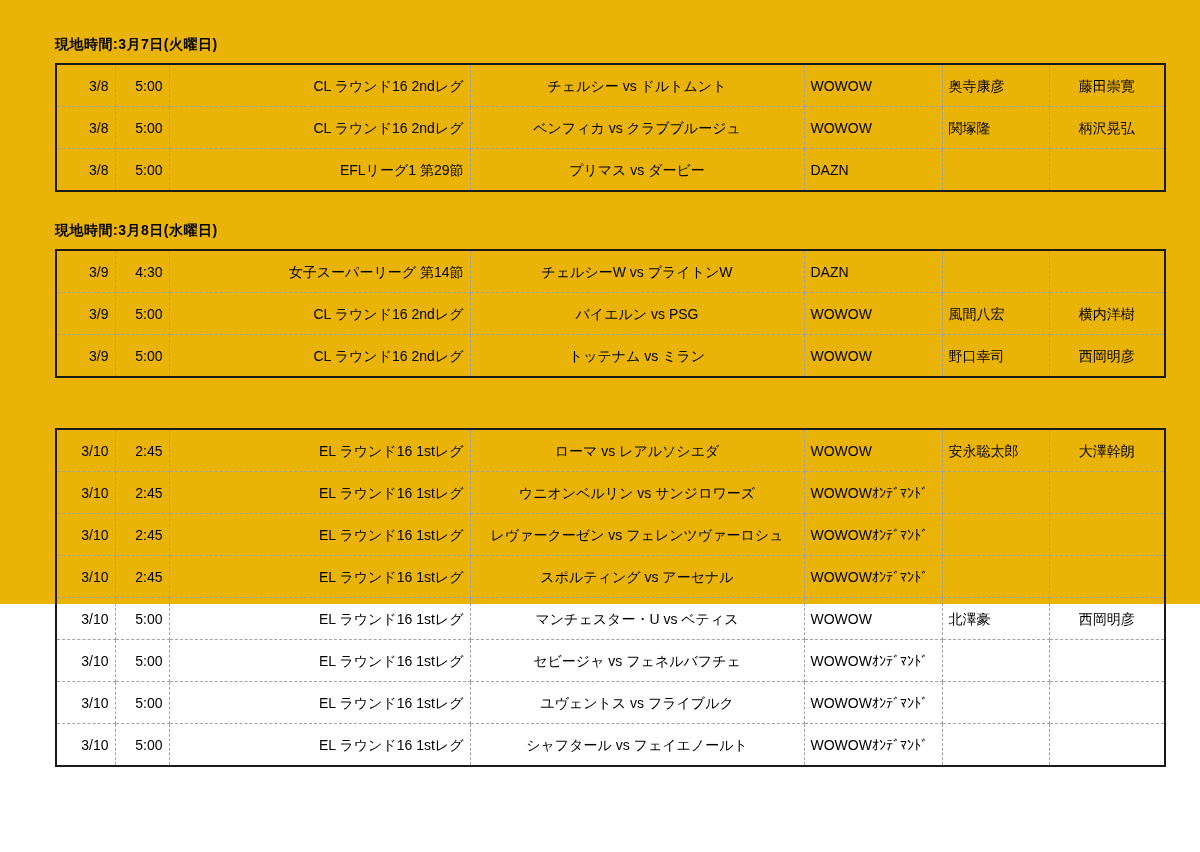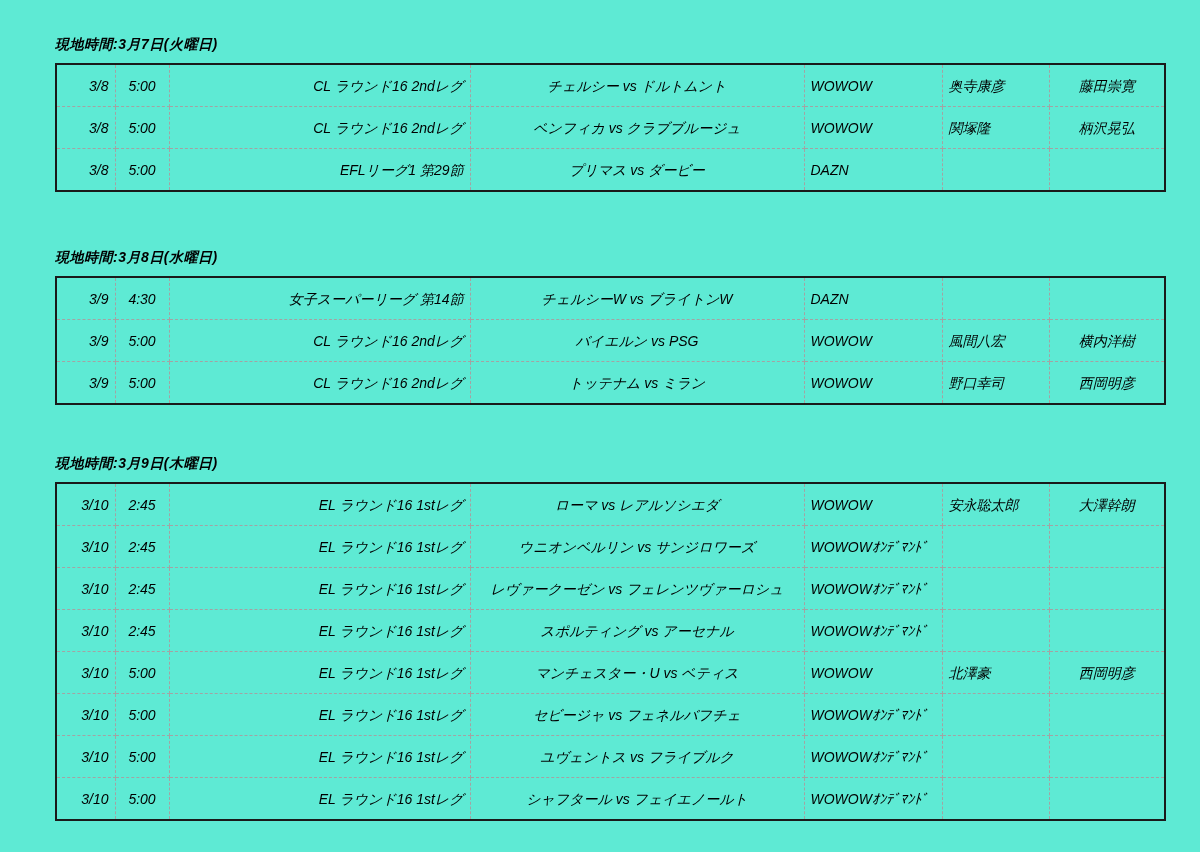--- a/index.html
+++ b/index.html
@@ -10,27 +10,26 @@
   body {
     width: 1200px;
     height: 852px;
     overflow: hidden;
     font-family: "Liberation Sans", "DejaVu Sans", sans-serif;
     color: #000000;
   }
   .page {
     box-sizing: border-box;
     width: 1200px;
-    height: 852px;
+    height: 604px;
     padding: 36px 0 0 55px;
-    background: #5eead4;
-    font-style: italic;
+    background: #eab308;
   }
   .section { width: 1109px; }
-  .section + .section { margin-top: 57px; }
+  .section + .section { margin-top: 30px; }
   .section:nth-of-type(3) { margin-top: 50px; }
   .section-heading {
     font-size: 14px;
     font-weight: bold;
     line-height: 16px;
     margin: 0 0 11px 0;
     letter-spacing: 0.5px;
   }
   table.schedule {
     border-collapse: collapse;
@@ -42,21 +41,21 @@
     border: 1px dashed #a3a3a3;
     height: 41px;
     padding: 0 6px;
     font-size: 14px;
     line-height: 18px;
     overflow: hidden;
     white-space: nowrap;
     vertical-align: middle;
   }
   td.c-date  { text-align: right; padding-right: 13px; font-size: 13.5px; }
-  td.c-time  { text-align: center; padding-right: 11px; font-size: 13.5px; }
+  td.c-time  { text-align: right; padding-right: 11px; font-size: 13.5px; }
   td.c-comp  { text-align: right;  padding-left: 16px; }
   td.c-match { text-align: center;  padding-left: 18px; }
   td.c-bc    { text-align: left;  padding-left: 7px; }
   td.c-name1 { text-align: left;  padding-left: 6px; }
   td.c-name2 { text-align: center;  padding-left: 6px; }
 </style>
 </head>
 <body>
 
 <div class="page">
@@ -143,21 +142,20 @@
             <td class="c-match">トッテナム vs ミラン</td>
             <td class="c-bc">WOWOW</td>
             <td class="c-name1">野口幸司</td>
             <td class="c-name2">西岡明彦</td>
           </tr>
         </tbody>
     </table>
   </div>
 
   <div class="section">
-    <h2 class="section-heading">現地時間:3月9日(木曜日)</h2>
     <table class="schedule">
       <colgroup>
         <col style="width:59px">
           <col style="width:54px">
           <col style="width:301px">
         <col style="width:334px">
           <col style="width:138px">
           <col style="width:107px">
           <col style="width:116px">
       </colgroup>

